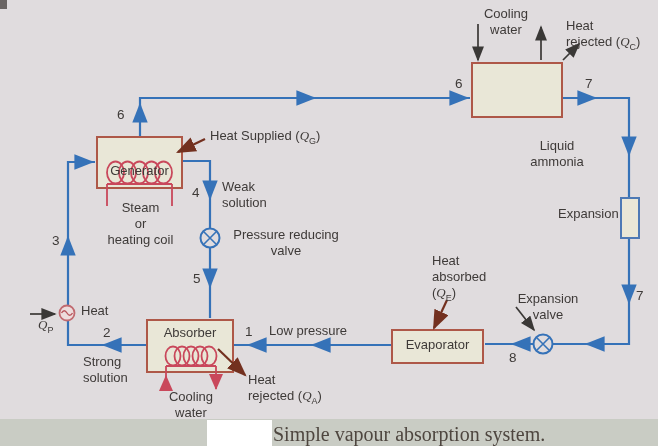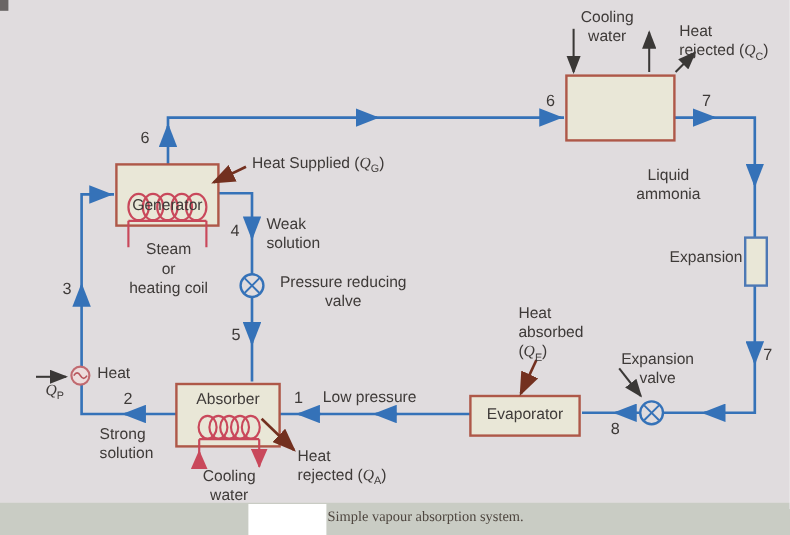--- a/index.html
+++ b/index.html
@@ -8,21 +8,21 @@
   .strip{position:absolute;left:0;top:419px;width:658px;height:27px;background:#c9ccc4;}
   .artifact{position:absolute;left:0;top:0;width:7px;height:9px;background:#55504f;opacity:.85;}
   svg.layer{position:absolute;left:0;top:0;}
   .lbl{position:absolute;font-size:13px;line-height:1.22;color:#3e3a38;white-space:pre-line;}
   .ctr{text-align:center;}
   .num{font-size:13.5px;}
   .qi{font-style:italic;font-family:"Liberation Serif",serif;}
   sub.sb{font-size:9px;line-height:0;}
   .patch{position:absolute;left:207px;top:420px;width:65px;height:26px;background:#ffffff;}
   .caption{position:absolute;left:273px;top:423px;font-family:"Liberation Serif",serif;
-           font-size:12px;color:#4e463f;}
+           font-size:20px;color:#4e463f;}
 </style>
 </head>
 <body>
 
 <div class="page">
 
   <div class="strip"></div>
   <div class="artifact"></div>
 
   <svg class="layer" width="658" height="446" viewBox="0 0 658 446">

